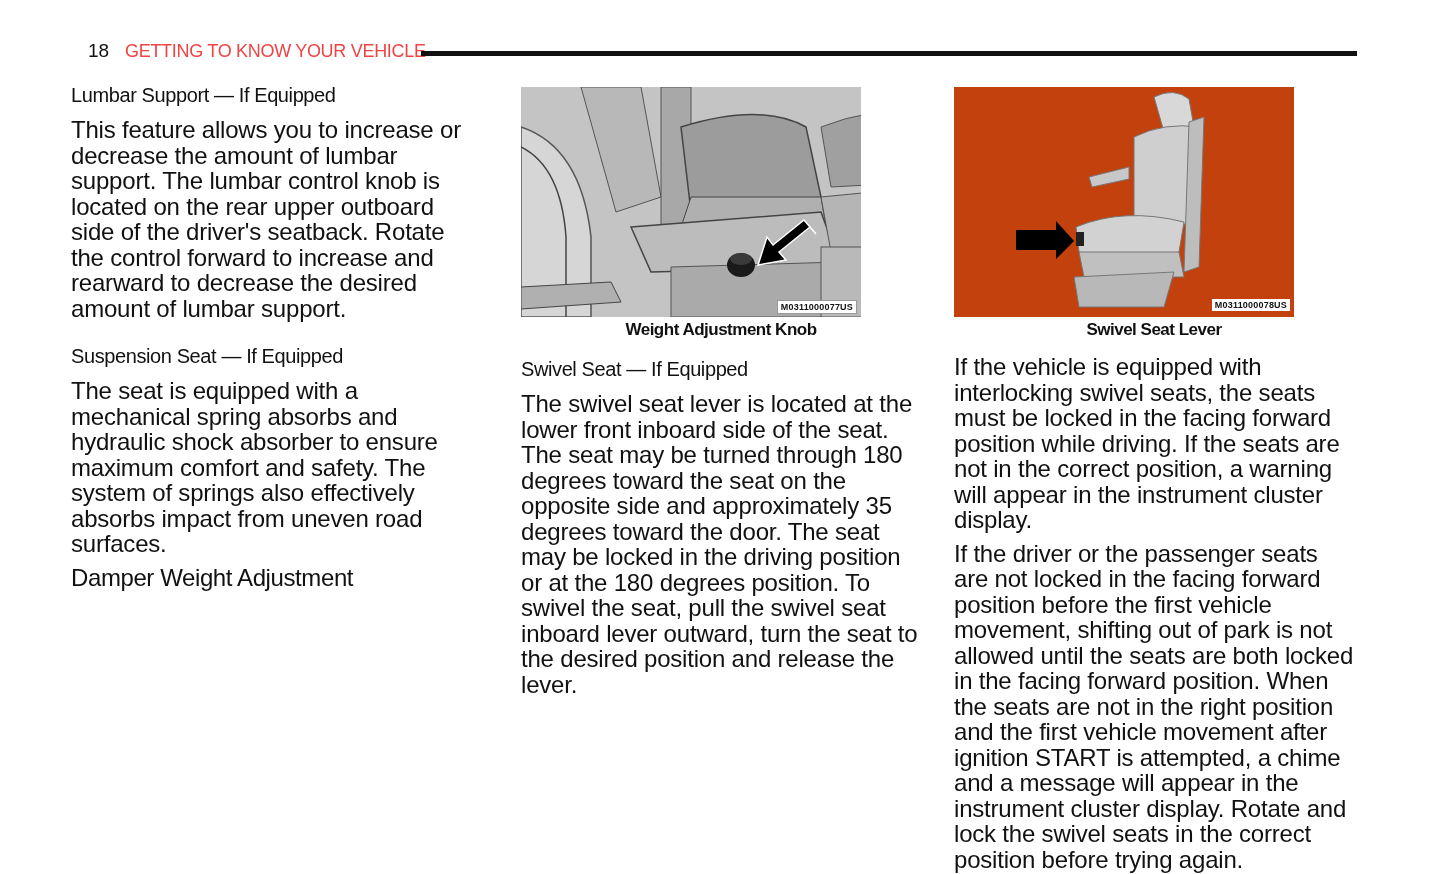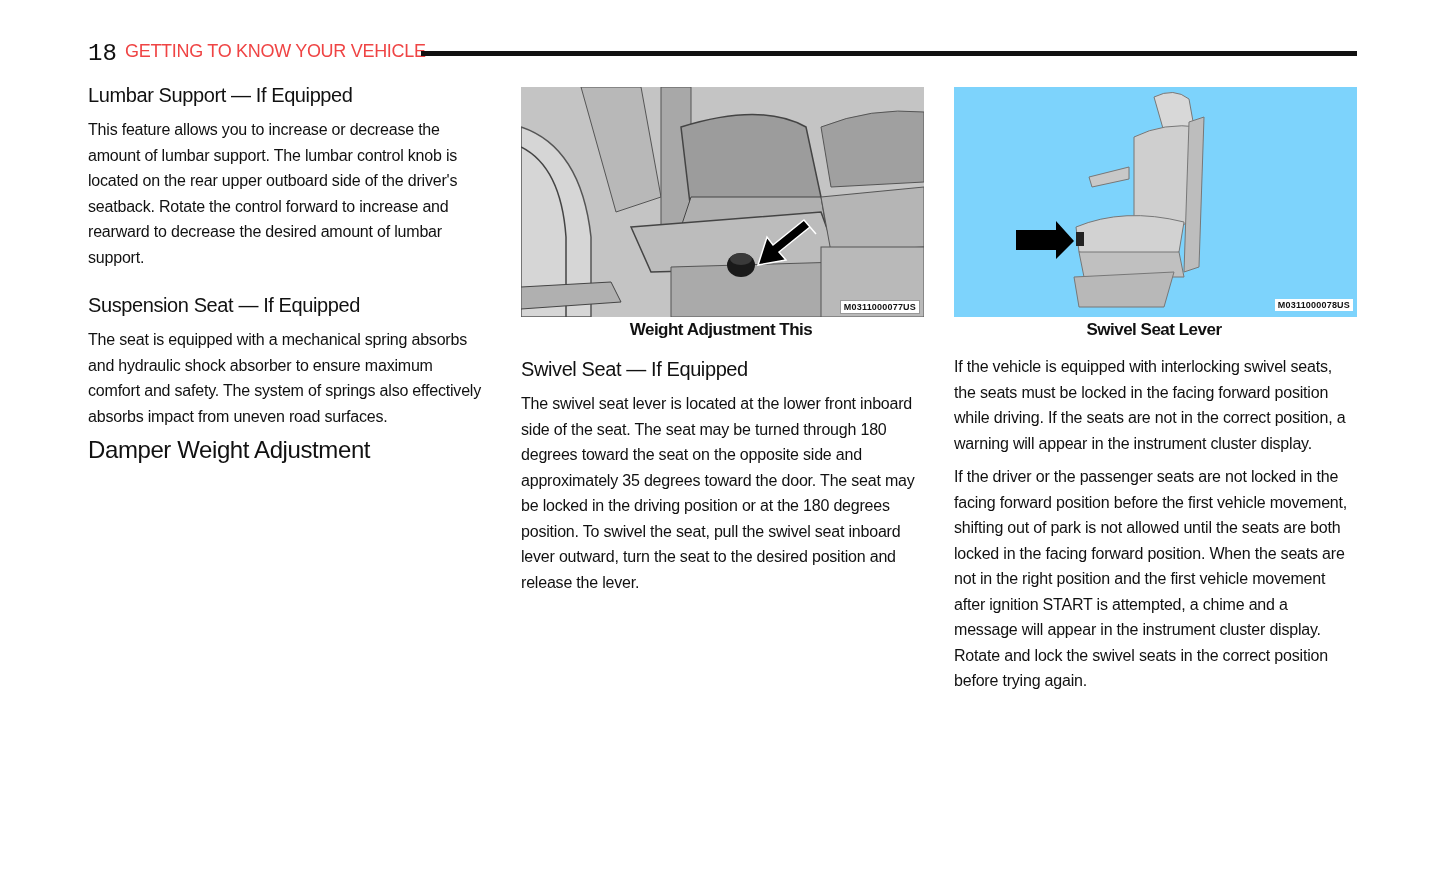--- a/index.html
+++ b/index.html
@@ -1,34 +1,34 @@
 <!DOCTYPE html>
 <html><head>
 <meta charset="utf-8">
 <style>
   html, body { margin:0; padding:0; background:#ffffff; }
   body { width:1445px; height:874px; position:relative; overflow:hidden;
          font-family:"Liberation Sans", sans-serif; color:#111; }
   .header { position:absolute; left:88px; top:38px; height:26px; width:1270px; }
-  .page-num { position:absolute; left:0; top:2px; font-size:24px; color:#111;font-family:Liberation Mono, monospace; }
+  .page-num { position:absolute; left:0; top:2px; font-size:19px; color:#111; }
   .chapter { position:absolute; left:37px; top:3px; font-size:18px; color:#ef4444; letter-spacing:-0.3px; }
   .rule { position:absolute; left:333px; top:13px; width:936px; height:5px; background:#111; }
 
   .col { position:absolute; top:80px; width:400px; }
-  .col1 { left:88px; }
+  .col1 { left:71px; }
   .col2 { left:521px; }
   .col3 { left:954px; }
 
   h2 { font-weight:normal; font-size:20px; margin:0 0 7px 0; letter-spacing:-0.4px; line-height:30px; }
   h3 { font-weight:normal; font-size:24px; margin:0 0 4px 0; letter-spacing:-0.4px; line-height:26px; }
-  p { font-size:16px; line-height:25.5px; margin:0 0 8px 0; letter-spacing:-0.2px; }
+  p { font-size:24px; line-height:25.5px; margin:0 0 8px 0; letter-spacing:-0.2px; }
 
-  .fig { position:relative; width:403px; height:230px; overflow:hidden; }
+  .fig { position:relative; width:340px; height:230px; overflow:hidden; }
   .fig1 { background:#bdbdbd; }
-  .fig2 { background:#7dd3fc; }
+  .fig2 { background:#c2410c; }
   .fig-code { position:absolute; right:4px; bottom:3px; background:#fff; color:#111;
               font-size:9px; font-weight:bold; padding:1px 3px; border:1px solid #999; letter-spacing:0.2px; }
   .fig2 .fig-code { border:none; bottom:6px; right:4px; }
   .caption { text-align:center; font-weight:bold; font-size:17px; margin:3px 0 14px 0;
              font-family:"Liberation Sans", sans-serif; letter-spacing:-0.5px; }
 </style>
 </head>
 <body>
 
 <div class="header">
@@ -60,21 +60,21 @@
       <path d="M0 200 L90 195 L100 215 L0 222 Z" fill="#b0b0b0" stroke="#444"></path>
       <path d="M300 110 L403 100 L403 160 L310 165 Z" fill="#b5b5b5" stroke="#555"></path>
       <rect x="300" y="160" width="103" height="70" fill="#b9b9b9" stroke="#555"></rect>
       <path d="M300 40 Q350 20 403 25 L403 95 L310 100 Z" fill="#a0a0a0" stroke="#555"></path>
       <ellipse cx="220" cy="178" rx="14" ry="12" fill="#1a1a1a"></ellipse>
       <ellipse cx="220" cy="172" rx="11" ry="6" fill="#3a3a3a"></ellipse>
       <path d="M295 147 L283 133 L252 158 L246 150 L237 178 L265 173 L258 165 L289 140 Z" fill="#000" stroke="#fff" stroke-width="1.5"></path>
     </svg>
     <span class="fig-code">M0311000077US</span>
   </div>
-  <div class="caption">Weight Adjustment This</div>
+  <div class="caption">Weight Adjustment Knob</div>
   <h2>Swivel Seat — If Equipped</h2>
   <p>The swivel seat lever is located at the lower front inboard side of the seat. The seat may be turned through 180 degrees toward the seat on the opposite side and approximately 35 degrees toward the door. The seat may be locked in the driving position or at the 180 degrees position. To swivel the seat, pull the swivel seat inboard lever outward, turn the seat to the desired position and release the lever.</p>
 </div>
 
 <div class="col col3" style="top:87px">
   <div class="fig fig2">
     <svg width="403" height="230" viewBox="0 0 403 230">
       <path d="M200 10 Q220 0 235 12 L240 40 L210 45 Z" fill="#d8d8d8" stroke="#777"></path>
       <path d="M180 50 Q210 35 245 40 L240 130 Q220 150 180 140 Z" fill="#cfcfcf" stroke="#777"></path>
       <path d="M235 35 L250 30 L245 180 L230 185 Z" fill="#bdbdbd" stroke="#777"></path>

